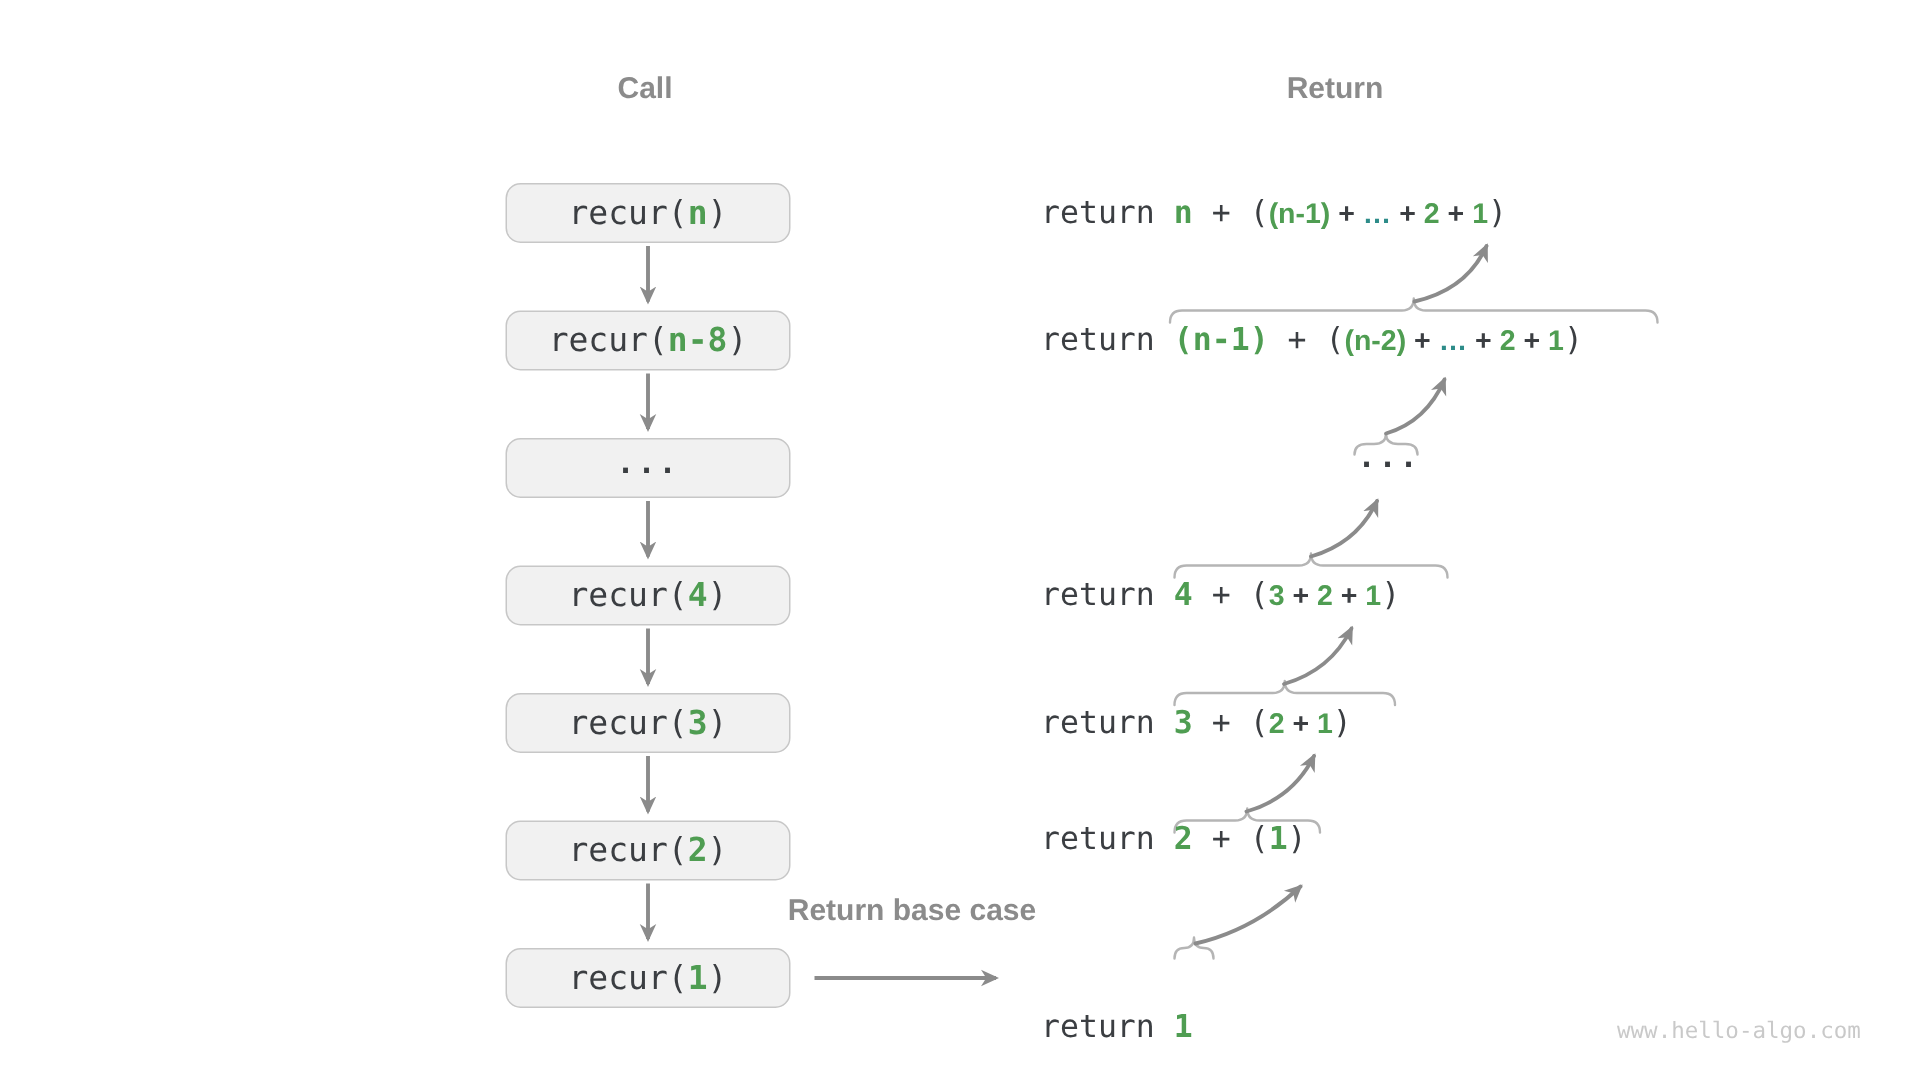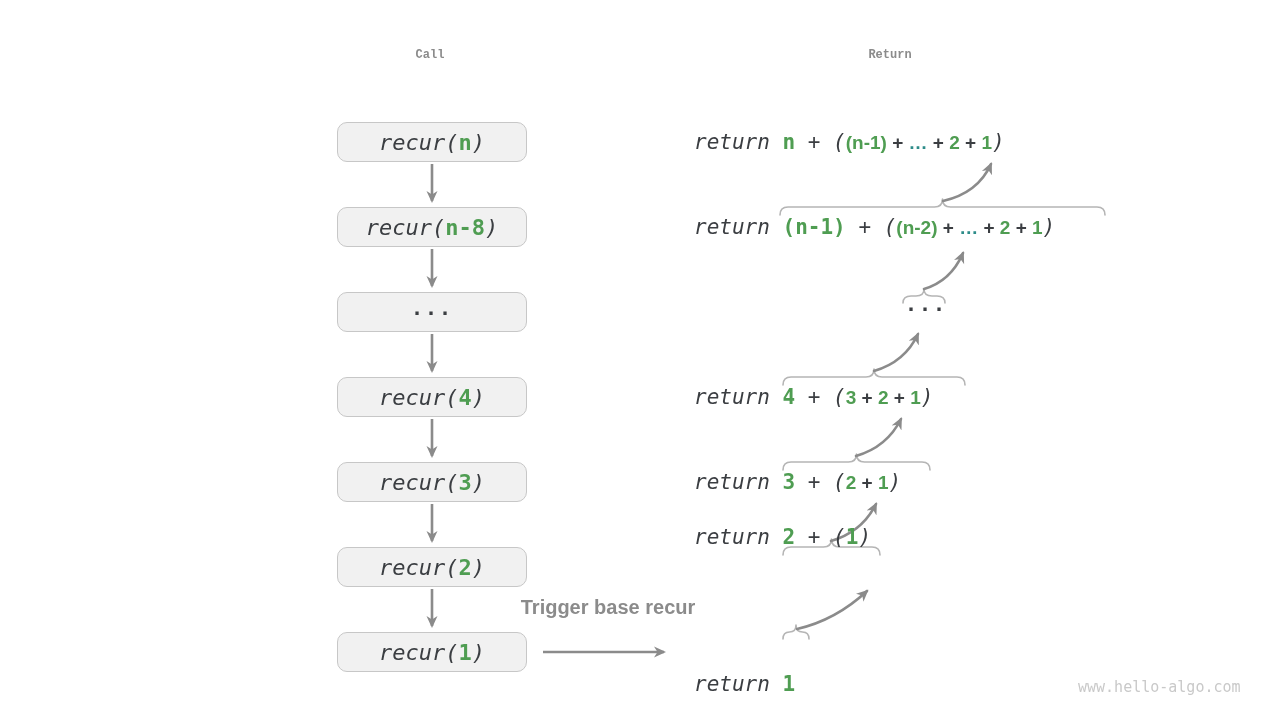--- a/index.html
+++ b/index.html
@@ -4,30 +4,30 @@
 <style>
   :root{
     --green:#4f9d52; --teal:#2d8c89; --dark:#3b3e42; --gray:#8b8b8b;
     --box_bg:#f1f1f1; --box_border:#c7c7c7; --brace:#b5b5b5;
     --watermark:#c9c9c9; --background:#ffffff;
   }
   html,body{margin:0;padding:0;background:var(--background);}
   .canvas{position:relative;width:1280px;height:720px;overflow:hidden;
           background:var(--background);font-family:"Liberation Sans",sans-serif;}
   #connectors{position:absolute;left:0;top:0;width:1280px;height:720px;}
-  .hdr{position:absolute;transform:translateX(-50%);font-weight:bold;font-size:12px;
-       color:var(--gray);white-space:nowrap;font-family:Liberation Mono, monospace;}
+  .hdr{position:absolute;transform:translateX(-50%);font-weight:bold;font-size:20px;
+       color:var(--gray);white-space:nowrap;}
   #hdr-call{left:430px;top:48px;}
   #hdr-return{left:890px;top:48px;}
   .box{position:absolute;left:337px;width:190px;height:40px;box-sizing:border-box;
        background:var(--box_bg);border:1.5px solid var(--box_border);border-radius:10px;
        display:flex;align-items:center;justify-content:center;white-space:pre;}
   .ret-line{position:absolute;left:694px;transform:translateY(-50%);white-space:pre;}
   .ret-line.dots{left:905px;}
-  .seg-mono{font-family:"DejaVu Sans Mono",monospace;font-size:21px;color:var(--dark);font-style:italic;}
+  .seg-mono{font-family:"DejaVu Sans Mono",monospace;font-size:21px;color:var(--dark);}
   .seg-mono-green{font-family:"DejaVu Sans Mono",monospace;font-size:21px;font-weight:bold;color:var(--green);}
   .box .seg-mono,.box .seg-mono-green{font-size:22px;}
   .seg-mono-dots{font-family:"DejaVu Sans Mono",monospace;font-size:20px;font-weight:bold;
                  color:var(--dark);letter-spacing:2px;position:relative;top:-4px;}
   .seg-sans{font-family:"Liberation Sans",sans-serif;font-size:19px;font-weight:bold;color:var(--dark);}
   .seg-sans-green{font-family:"Liberation Sans",sans-serif;font-size:19px;font-weight:bold;color:var(--green);}
   .seg-sans-teal{font-family:"Liberation Sans",sans-serif;font-size:19px;font-weight:bold;color:var(--teal);}
   .trigger-label{position:absolute;left:608px;top:596px;transform:translateX(-50%);
                  font-weight:bold;font-size:20px;color:var(--gray);white-space:nowrap;}
   .watermark{position:absolute;left:1078px;top:678px;font-family:"DejaVu Sans Mono",monospace;
@@ -80,20 +80,20 @@
       <div class="box" style="top: 462px;"><span class="seg-mono">recur(</span><span class="seg-mono-green">3</span><span class="seg-mono">)</span></div>
       <div class="box" style="top: 547px;"><span class="seg-mono">recur(</span><span class="seg-mono-green">2</span><span class="seg-mono">)</span></div>
       <div class="box" style="top: 632px;"><span class="seg-mono">recur(</span><span class="seg-mono-green">1</span><span class="seg-mono">)</span></div>
     </div>
   <div id="return-col">
       <div class="ret-line" style="top: 142px;"><span class="seg-mono">return </span><span class="seg-mono-green">n</span><span class="seg-mono"> + (</span><span class="seg-sans-green">(n-1)</span><span class="seg-sans"> + </span><span class="seg-sans-teal">…</span><span class="seg-sans"> + </span><span class="seg-sans-green">2</span><span class="seg-sans"> + </span><span class="seg-sans-green">1</span><span class="seg-mono">)</span></div>
       <div class="ret-line" style="top: 227px;"><span class="seg-mono">return </span><span class="seg-mono-green">(n-1)</span><span class="seg-mono"> + (</span><span class="seg-sans-green">(n-2)</span><span class="seg-sans"> + </span><span class="seg-sans-teal">…</span><span class="seg-sans"> + </span><span class="seg-sans-green">2</span><span class="seg-sans"> + </span><span class="seg-sans-green">1</span><span class="seg-mono">)</span></div>
       <div class="ret-line dots" style="top: 308px;"><span class="seg-mono-dots">...</span></div>
       <div class="ret-line" style="top: 397px;"><span class="seg-mono">return </span><span class="seg-mono-green">4</span><span class="seg-mono"> + (</span><span class="seg-sans-green">3</span><span class="seg-sans"> + </span><span class="seg-sans-green">2</span><span class="seg-sans"> + </span><span class="seg-sans-green">1</span><span class="seg-mono">)</span></div>
       <div class="ret-line" style="top: 482px; text-align: center;"><span class="seg-mono">return </span><span class="seg-mono-green">3</span><span class="seg-mono"> + (</span><span class="seg-sans-green">2</span><span class="seg-sans"> + </span><span class="seg-sans-green">1</span><span class="seg-mono">)</span></div>
-      <div class="ret-line" style="top: 537px;"><span class="seg-mono">return </span><span class="seg-mono-green">2</span><span class="seg-mono"> + (</span><span class="seg-mono-green">1</span><span class="seg-mono">)</span></div>
+      <div class="ret-line" style="top: 559px;"><span class="seg-mono">return </span><span class="seg-mono-green">2</span><span class="seg-mono"> + (</span><span class="seg-mono-green">1</span><span class="seg-mono">)</span></div>
       <div class="ret-line" style="top: 684px;"><span class="seg-mono">return </span><span class="seg-mono-green">1</span></div>
     </div>
 
-  <div class="trigger-label">Trigger base recur</div>
+  <div class="trigger-label">Return base case</div>
   <div class="watermark">www.hello-algo.com</div>
 
 </div>
 
 </body></html>

